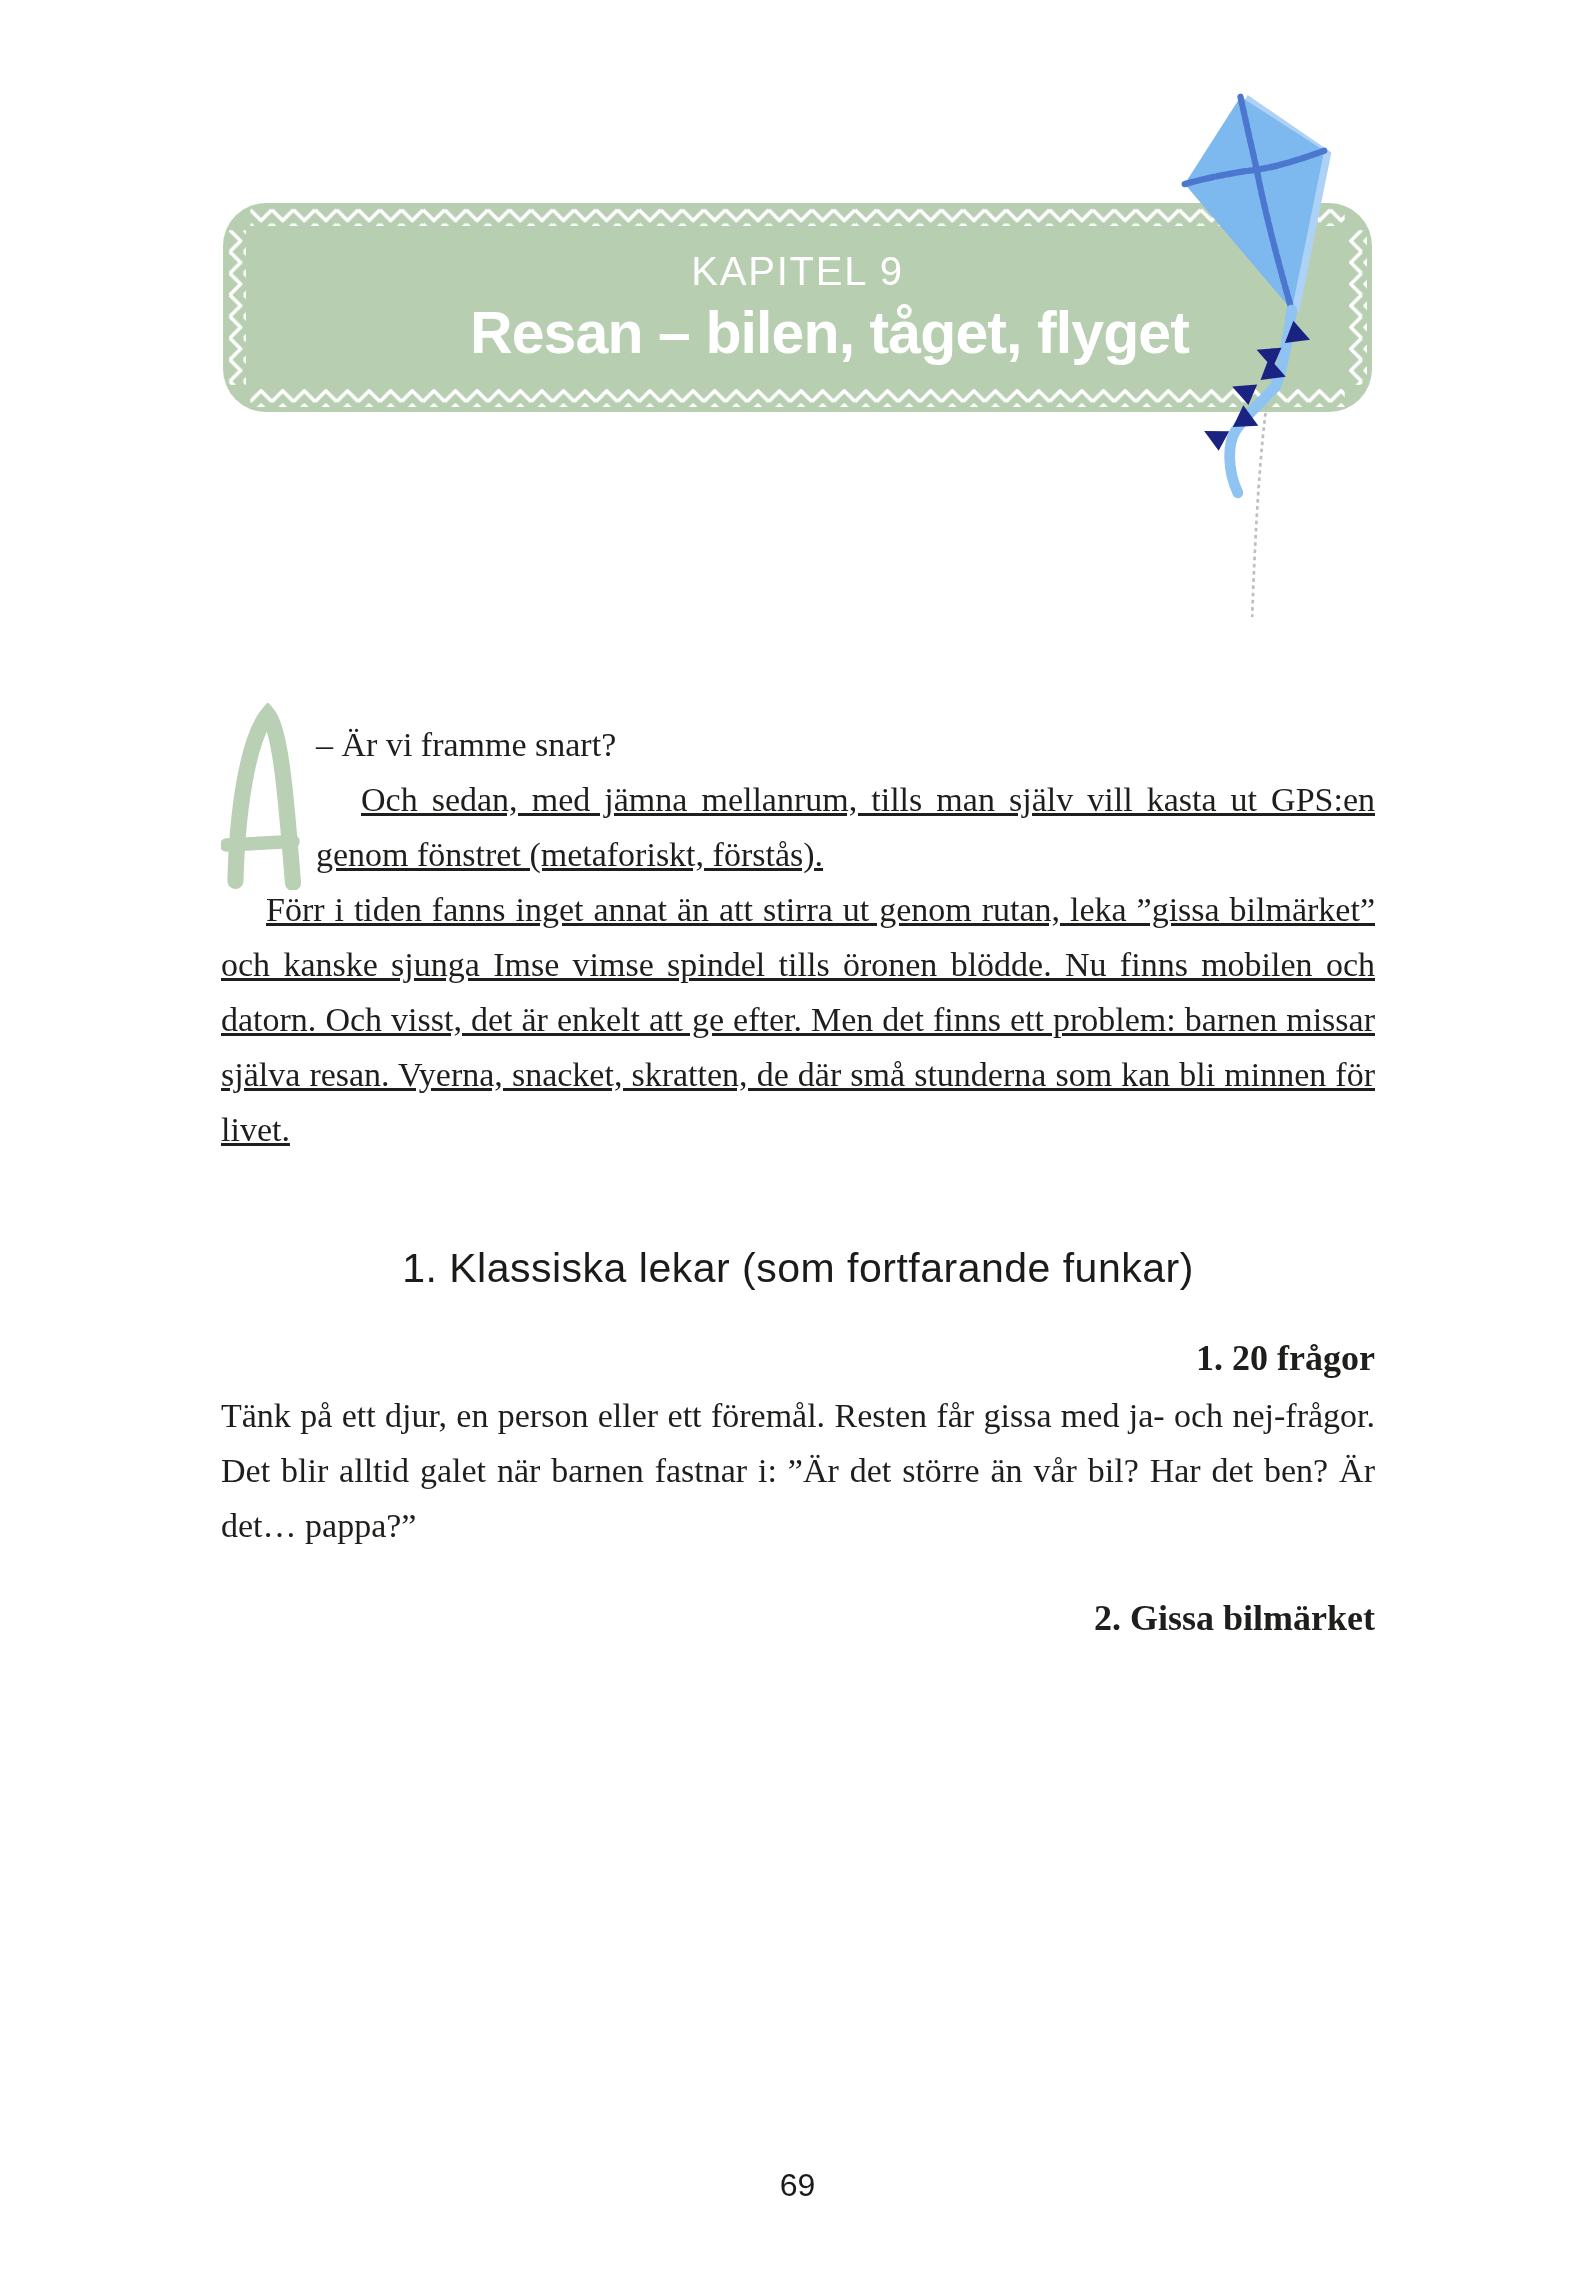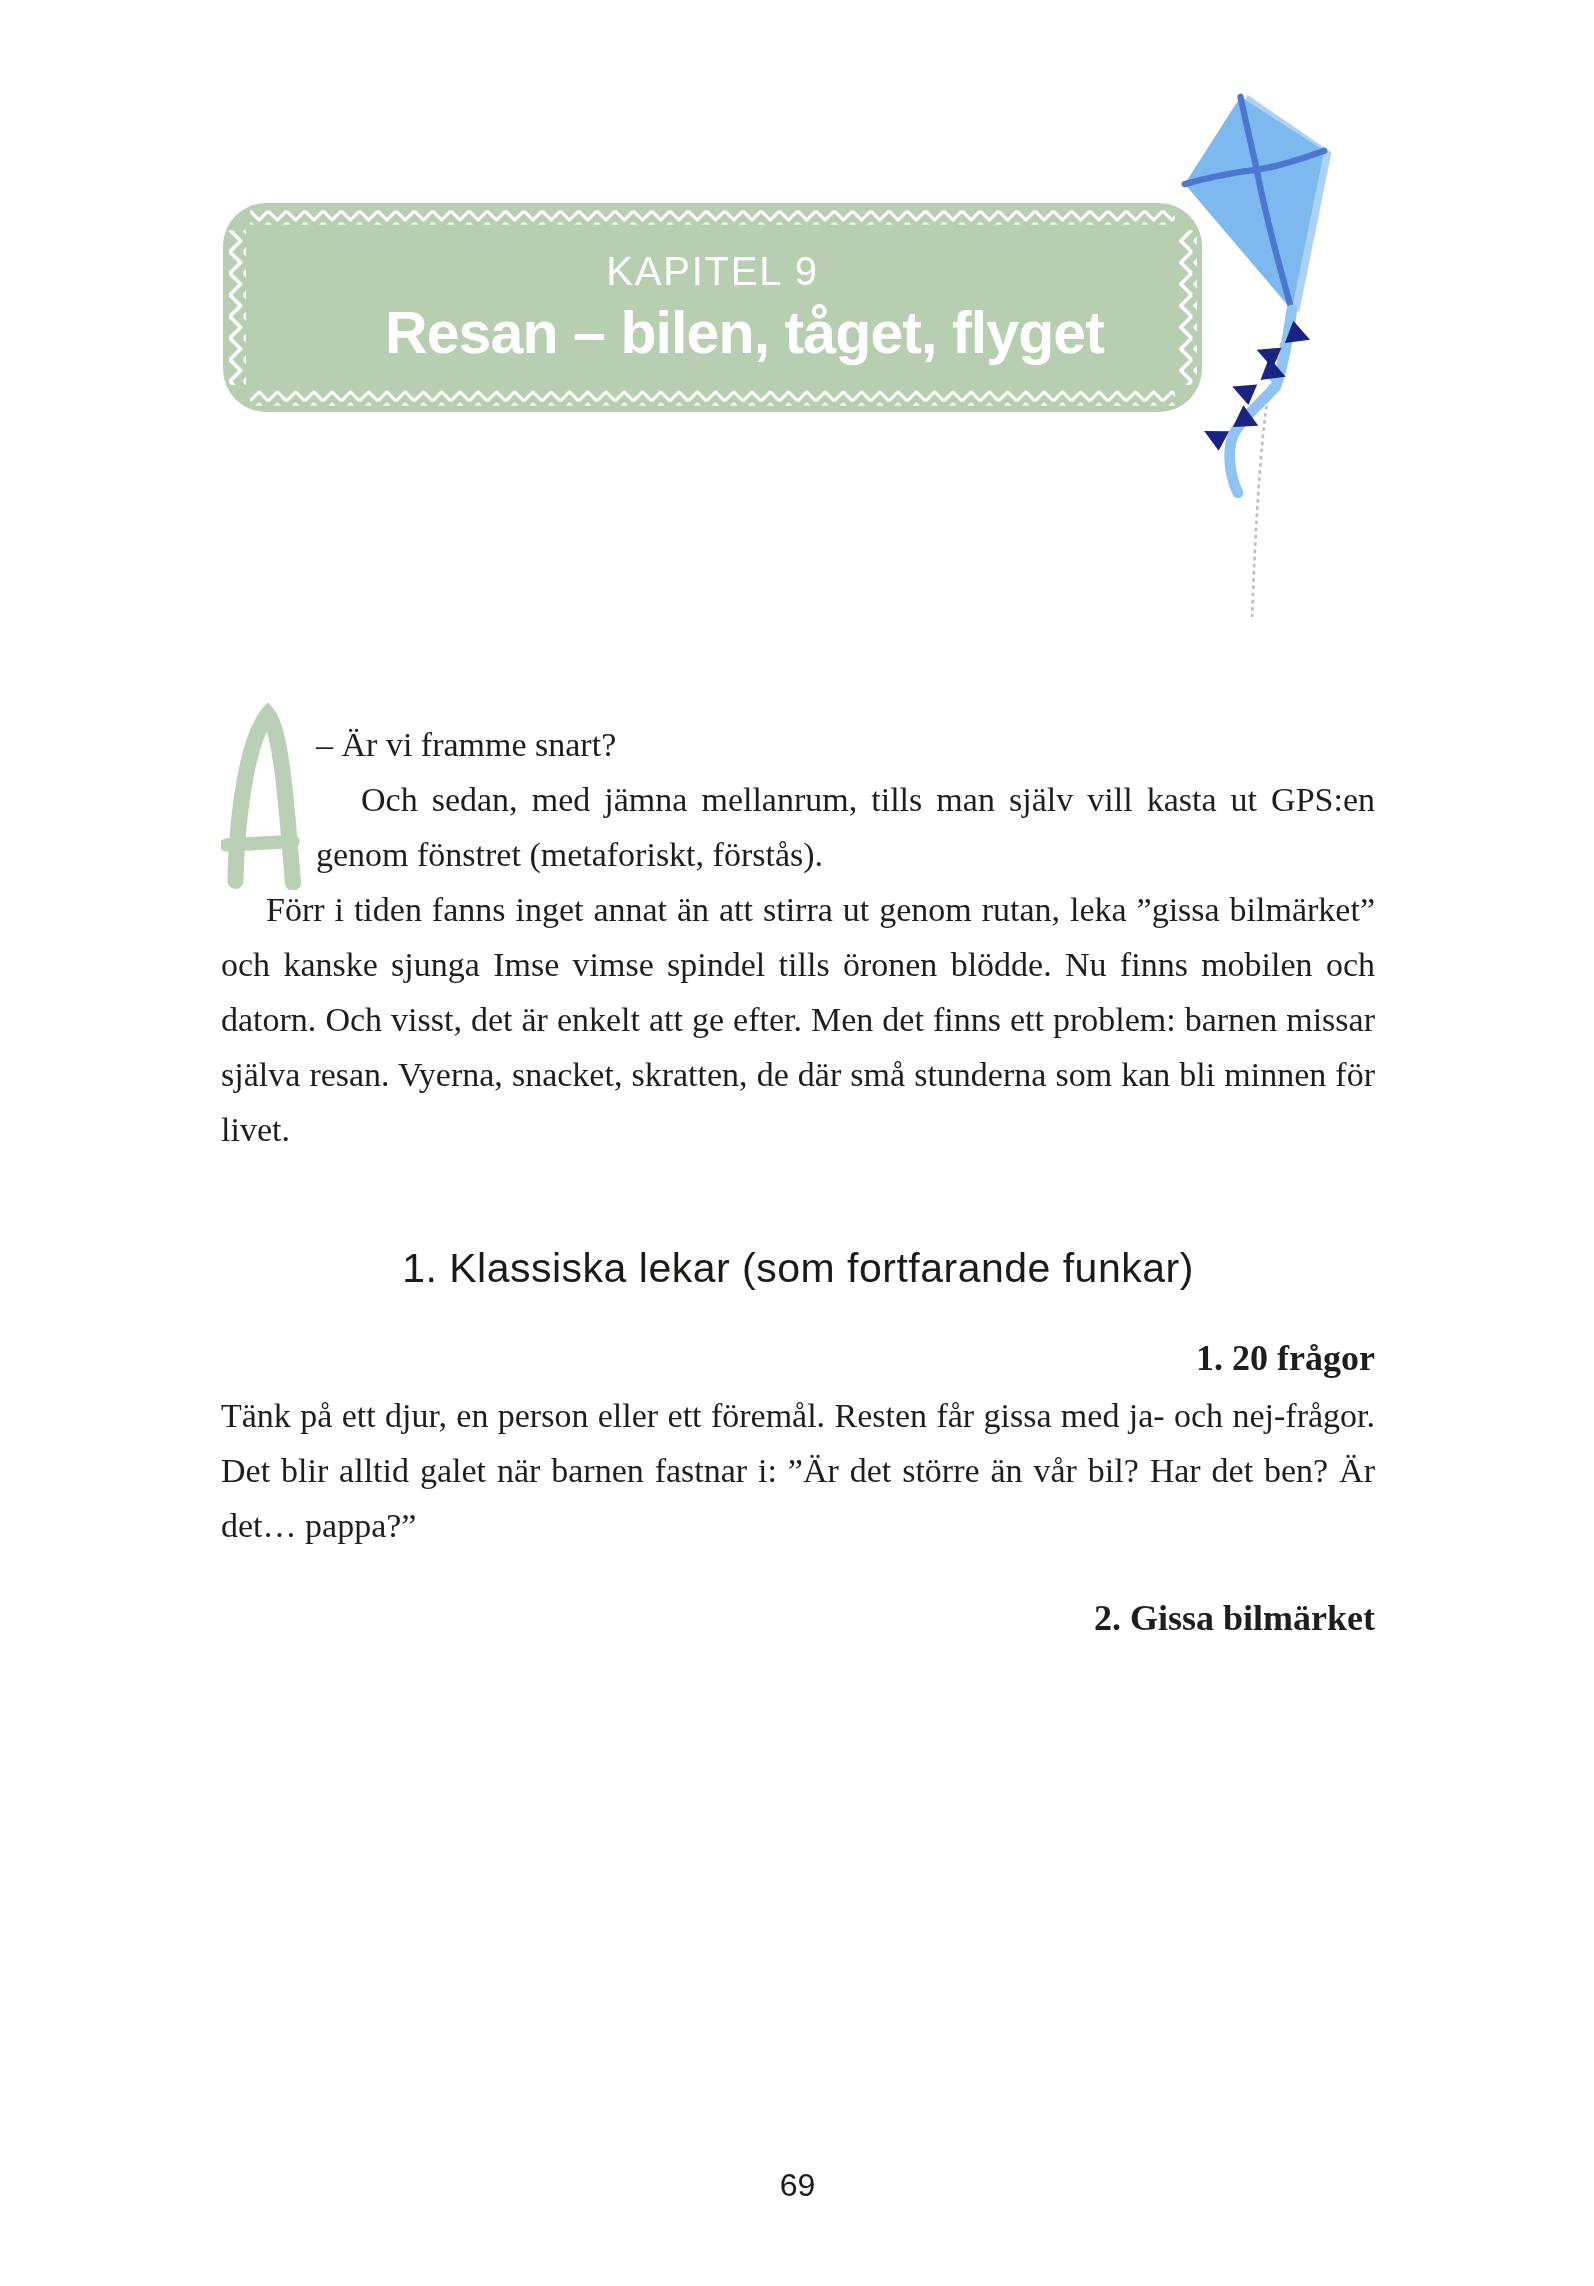--- a/index.html
+++ b/index.html
@@ -2,21 +2,21 @@
 <html style="font-size:14.4px"><head>
 <meta charset="utf-8">
 <style>
   html,body{margin:0;padding:0;}
   body{
     width:1595px;height:2286px;position:relative;background:#ffffff;
     font-family:"Liberation Serif", serif;color:#1e1e1c;overflow:hidden;
   }
   
   .chapter-box{
-    position:absolute;left:223px;top:203px;width:979px;height:209px;
+    position:absolute;left:223px;top:203px;width:1149px;height:209px;
     background:#b7ceb1;border-radius:43px;z-index:1;
   }
   .zz{position:absolute;display:block;}
   .zz-top{left:27px;top:5.4px;width:calc(100% - 54px);height:18px;}
   .zz-bottom{left:27px;bottom:5.4px;width:calc(100% - 54px);height:18px;}
   .zz-left{left:5.4px;top:27px;width:18px;height:calc(100% - 54px);}
   .zz-right{right:5.4px;top:27px;width:18px;height:calc(100% - 54px);}
   .kicker{
     position:absolute;top:47px;left:0;width:100%;text-align:center;
     font-family:"Liberation Sans", sans-serif;font-size:40px;line-height:43px;
@@ -28,21 +28,21 @@
     font-weight:bold;letter-spacing:-0.9px;color:#ffffff;padding-left:32px;
   }
   
   .kite{position:absolute;left:1155px;top:77px;width:225px;height:567px;z-index:2;}
   
   .content{
     position:absolute;left:221px;top:717px;width:1154px;
     font-size:34px;line-height:55px;text-align:justify;
   }
   .content p{margin:0;padding:0;}
-  .indent{text-indent:45px;}
+  .indent{text-indent:45px;text-decoration:underline;}
   .dropcap-float{float:left;width:95px;height:162px;}
   .dropcap-float svg{display:block;margin-top:-14.4px;}
   .section-heading{
     font-family:"Liberation Sans", sans-serif;font-size:41px;line-height:50px;
     font-weight:normal;letter-spacing:0.5px;margin-top:86px !important;
     text-align:center;color:#1b1b19;
   }
   .game-title{
     font-size:36px;line-height:45px;font-weight:bold;
     margin-top:43px !important;margin-bottom:7.2px !important;text-align:right;

